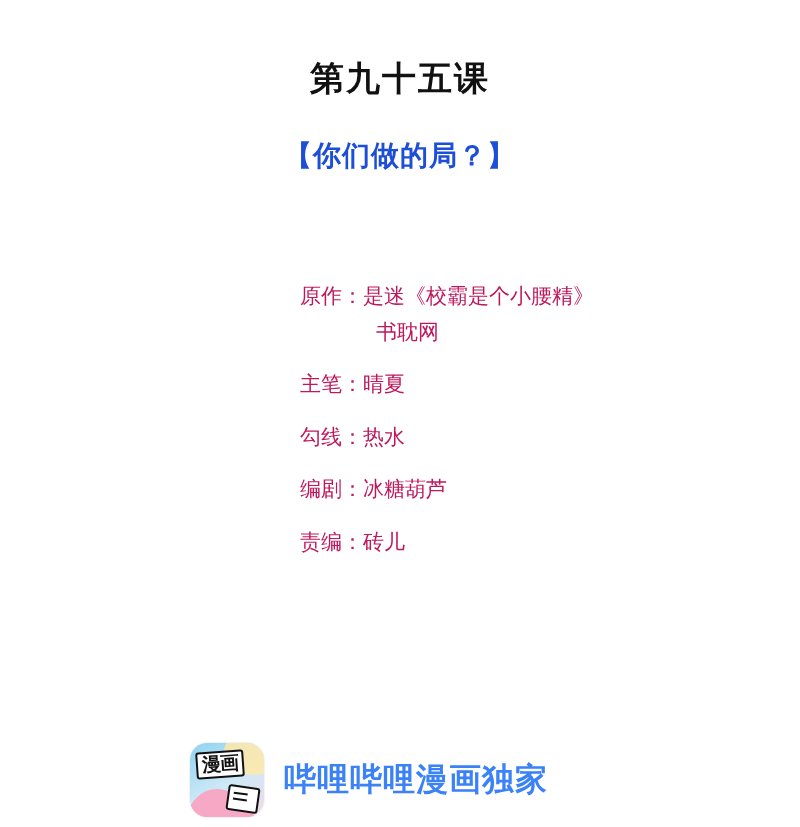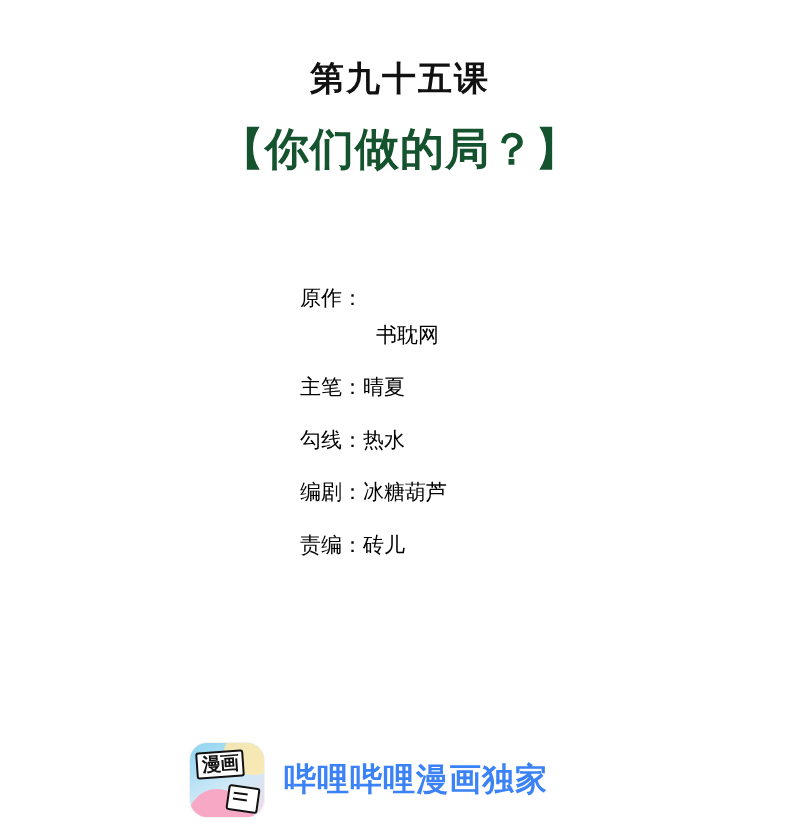--- a/index.html
+++ b/index.html
@@ -27,39 +27,39 @@
     padding-top: 56px;
   }
   .chapter-number {
     font-size: 34px;
     font-weight: 700;
     letter-spacing: 2px;
     line-height: 1.3;
     color: #111111;
   }
   .chapter-title {
-    font-size: 44px;
+    font-size: 28px;
     font-weight: 700;
     letter-spacing: 1px;
     line-height: 1.3;
-    margin-top: 20px;
-    color: #14532d;
+    margin-top: 38px;
+    color: #1d4ed8;
   }
 
   
   .credits {
     margin-top: 106px;
     padding-left: 300px;
   }
   .credit-row {
     display: flex;
     align-items: baseline;
     margin-bottom: 22px;
     font-size: 21px;
-    color: #000000;
+    color: #be185d;
     line-height: 1.45;
   }
   .credit-row.tight {
     margin-bottom: 6px;
   }
   .credit-label {
     white-space: nowrap;
     font-weight: 500;
   }
   .credit-value {
@@ -162,20 +162,21 @@
 
   <div class="title-block">
     <div class="chapter-number">第九十五课</div>
     <div class="chapter-title">【你们做的局？】</div>
   </div>
 
   <div class="credits">
 
     <div class="credit-row tight">
       <span class="credit-label">原作：</span>
+      <span class="credit-value">是迷《校霸是个小腰精》</span>
     </div>
 
     <div class="credit-row continuation">
       <span class="credit-continuation-indent"></span>
       <span class="credit-value">书耽网</span>
     </div>
 
     <div class="credit-row">
       <span class="credit-label">主笔：</span>
       <span class="credit-value">晴夏</span>

